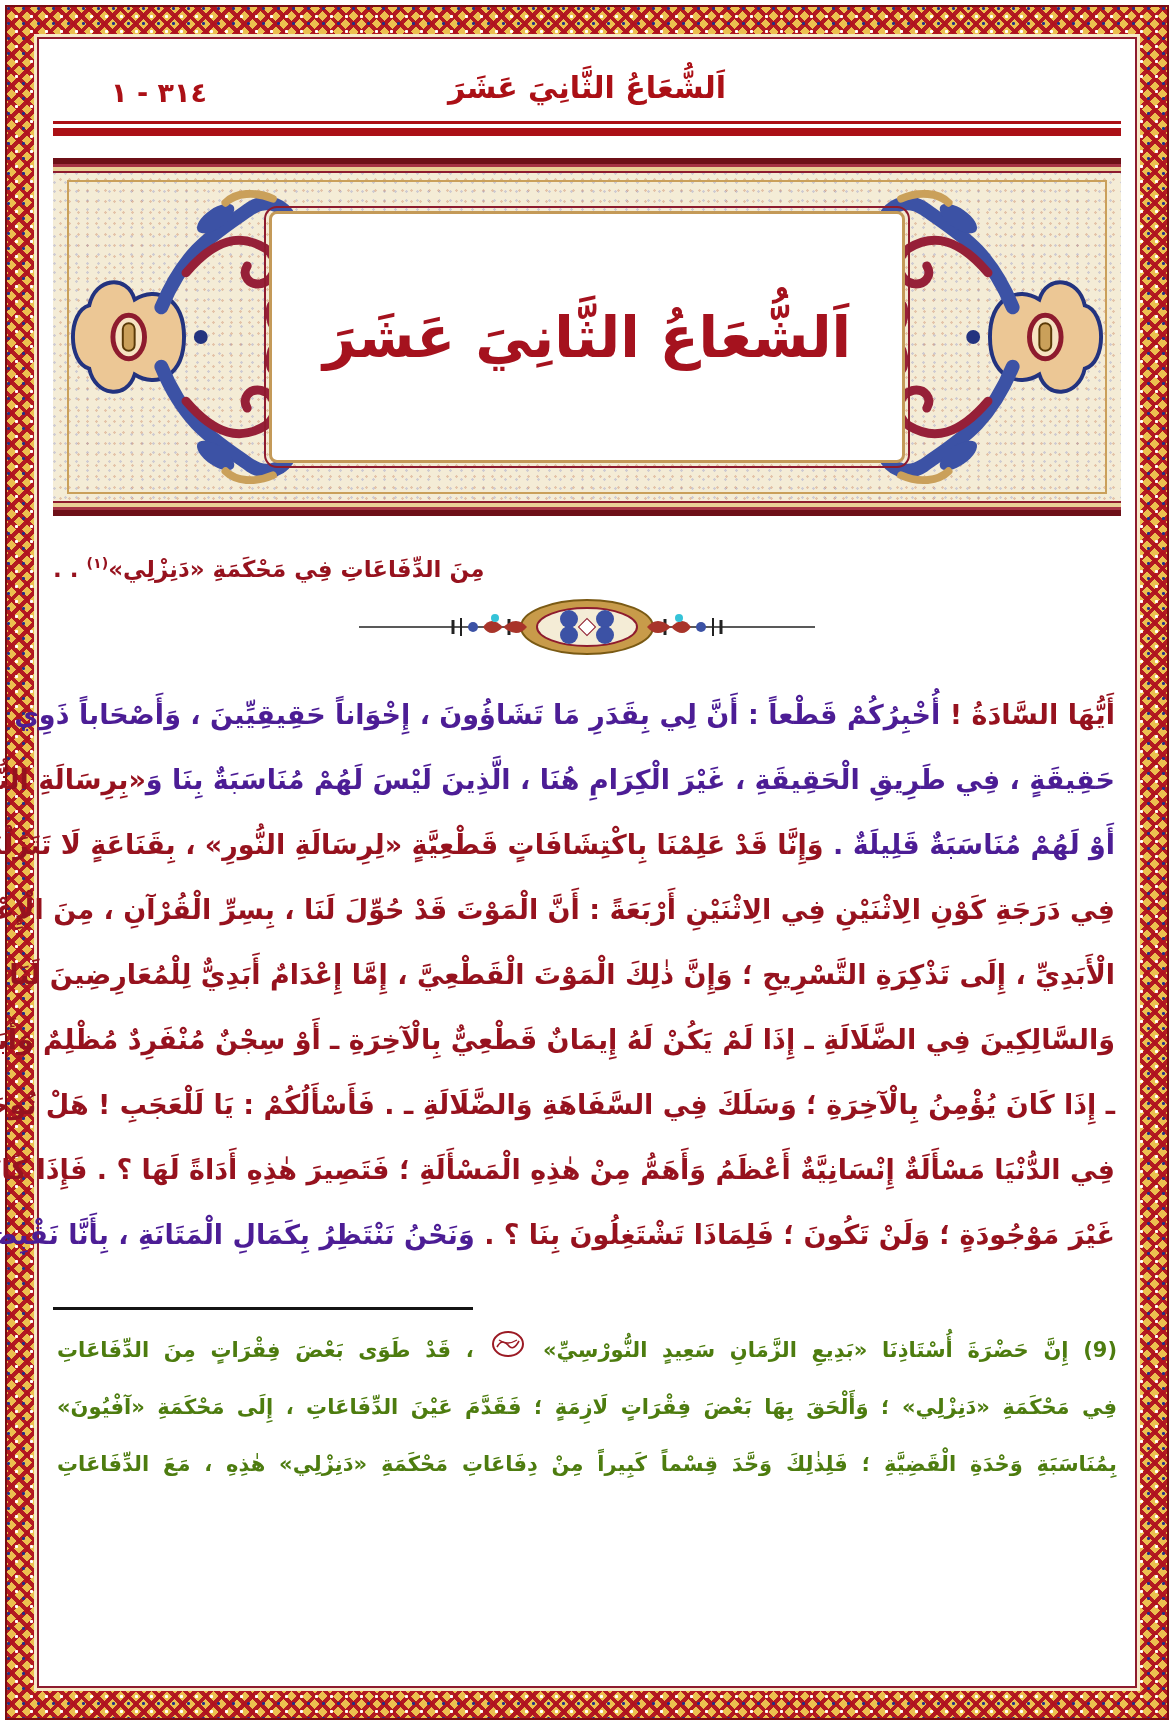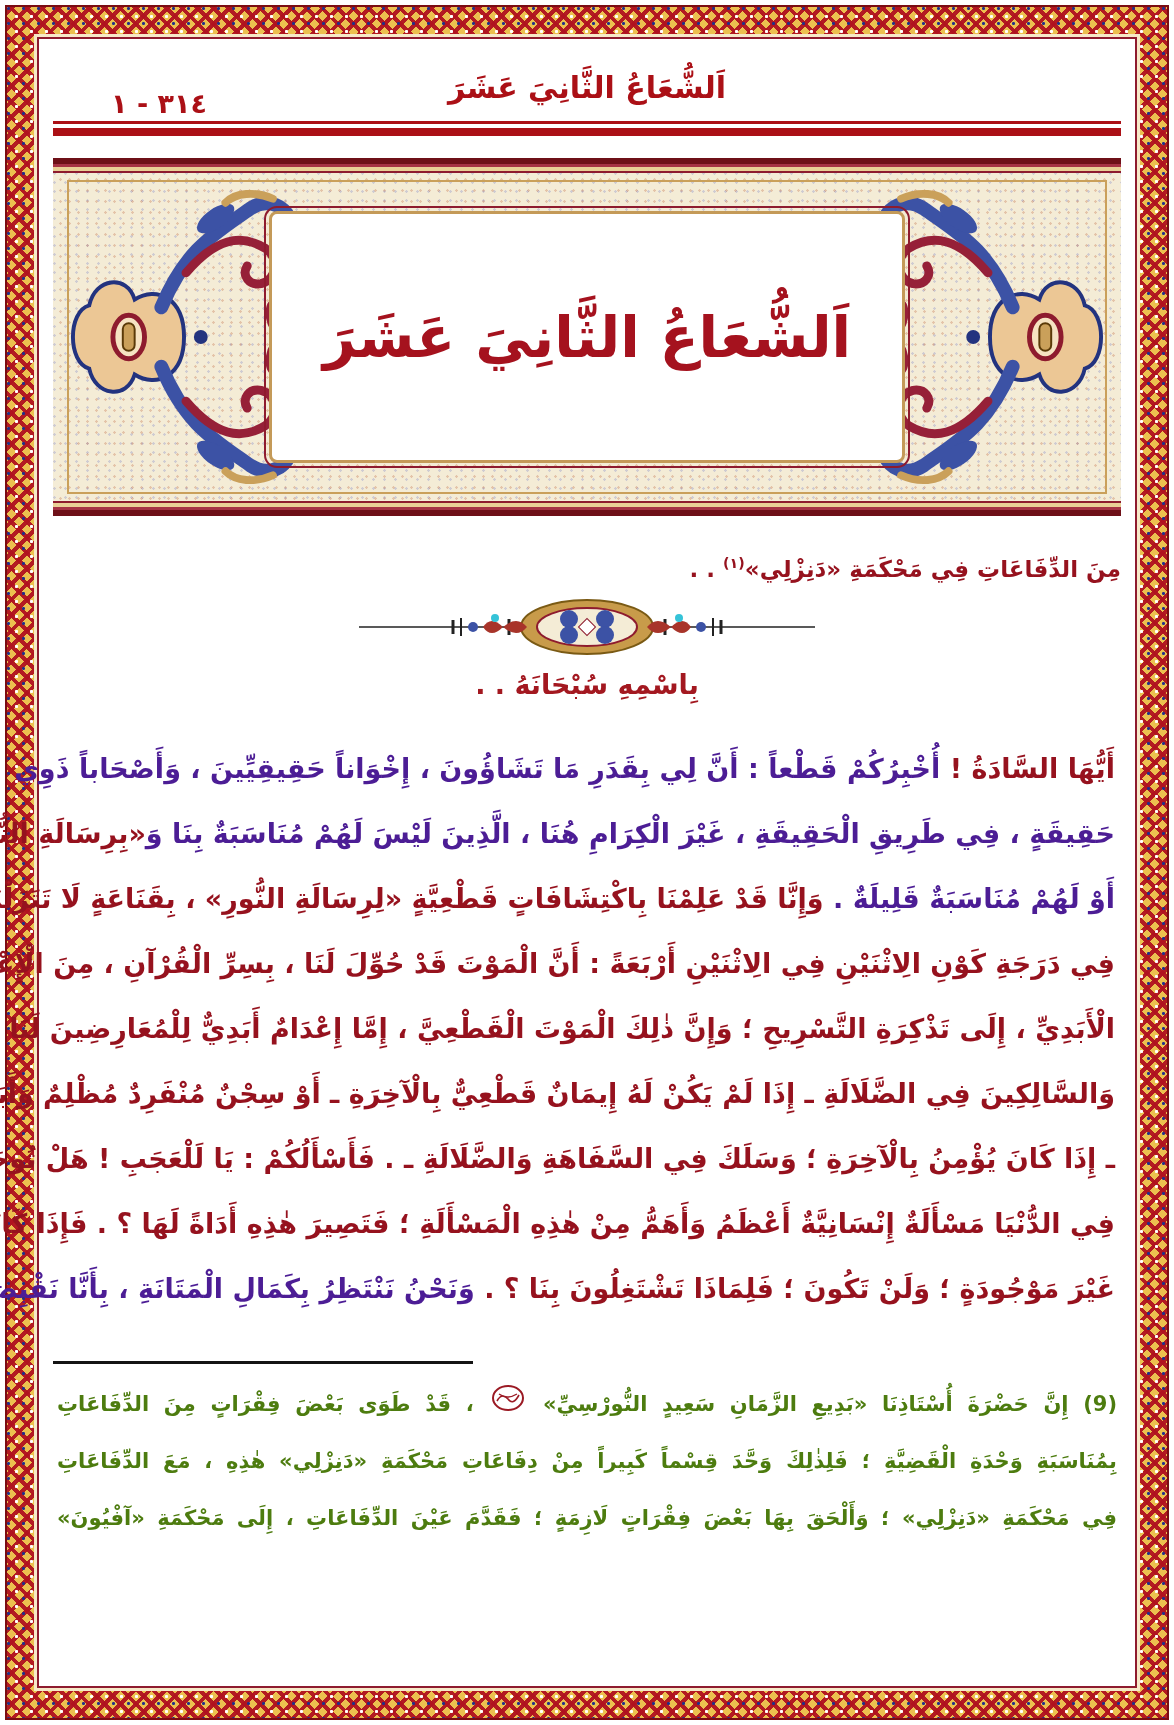--- a/index.html
+++ b/index.html
@@ -24,21 +24,21 @@
     border:2px solid #8e1b2e; box-shadow:0 0 0 3px #f7e9c8;
     padding:0 14px; box-sizing:border-box;
   }
   
   .header{position:relative; margin-top:24px; height:50px;}
   .header-title{
     text-align:center; font-size:30px; font-weight:bold; color:#ab1016;
     line-height:50px;
   }
   .page-number{
-    position:absolute; top:16px; left:auto; right:auto;
+    position:absolute; top:5px; left:auto; right:auto;
     inset-inline-start:auto; inset-inline-end:58px;
     font-size:27px; font-weight:bold; color:#ab1016; line-height:50px;
   }
   .double-rule{margin-top:8px;}
   .double-rule .thin{height:3px; background:#ab1016;}
   .double-rule .gap{height:4px;}
   .double-rule .thick{height:8px; background:#ab1016;}
 
   
   .banner{
@@ -61,21 +61,21 @@
     position:absolute; left:50%; top:50%; transform:translate(-50%,-50%);
     width:630px; height:246px; background:#fff;
     border:3px solid #c49a58; outline:2px solid #8e1b2e; outline-offset:3px;
     border-radius:8px; display:flex; align-items:center; justify-content:center;
   }
   .banner-title{
     font-size:57px; font-weight:bold; color:#a5121e; white-space:nowrap; line-height:1.1;
   }
 
   
-  .subtitle{margin-top:26px; text-align:right; font-size:23px; font-weight:bold; color:#a31820; height:42px; line-height:42px;}
+  .subtitle{margin-top:26px; text-align:left; font-size:23px; font-weight:bold; color:#a31820; height:42px; line-height:42px;}
   .subtitle sup{font-size:62%; vertical-align:super;}
   .divider-wrap{margin-top:14px; text-align:center; height:58px;}
   .basmala{margin-top:4px; text-align:center; font-size:27px; font-weight:bold; color:#a31820; height:50px; line-height:50px;}
 
   
   .body-text{margin-top:26px; padding:0 6px;}
   .body-line{
     direction:rtl; text-align:justify; text-align-last:justify; text-justify:inter-word;
     font-size:27px; font-weight:bold; line-height:65px; height:65px; white-space:nowrap;
   }
@@ -188,21 +188,20 @@
         <circle cx="212" cy="21" r="9" fill="#3c52a5"></circle>
         <circle cx="248" cy="21" r="9" fill="#3c52a5"></circle>
         <circle cx="212" cy="37" r="9" fill="#3c52a5"></circle>
         <circle cx="248" cy="37" r="9" fill="#3c52a5"></circle>
         <rect x="224" y="23" width="12" height="12" fill="#fff" stroke="#8e1b2e" transform="rotate(45 230 29)"></rect>
         <path d="M170 29 q-10 -12 -24 0 q14 12 24 0 Z" fill="#a8342a"></path>
         <path d="M290 29 q10 -12 24 0 q-14 12 -24 0 Z" fill="#a8342a"></path>
       </svg>
     </div>
 
-    <div class="basmala">بِاسْمِهِ سُبْحَانَهُ . .</div>
 
     <div class="body-text">
         <div class="body-line"><span class="seg red">أَيُّهَا السَّادَةُ ! </span><span class="seg black">أُخْبِرُكُمْ قَطْعاً : أَنَّ لِي بِقَدَرِ مَا تَشَاؤُونَ ، إِخْوَاناً حَقِيقِيِّينَ ، وَأَصْحَاباً ذَوِي</span></div>
         <div class="body-line"><span class="seg black">حَقِيقَةٍ ، فِي طَرِيقِ الْحَقِيقَةِ ، غَيْرَ الْكِرَامِ هُنَا ، الَّذِينَ لَيْسَ لَهُمْ مُنَاسَبَةٌ بِنَا وَ</span><span class="seg red">«بِرِسَالَةِ النُّورِ»</span></div>
         <div class="body-line"><span class="seg black">أَوْ لَهُمْ مُنَاسَبَةٌ قَلِيلَةٌ . </span><span class="seg red">وَإِنَّا قَدْ عَلِمْنَا بِاكْتِشَافَاتٍ قَطْعِيَّةٍ «لِرِسَالَةِ النُّورِ» ، بِقَنَاعَةٍ لَا تَتَزَلْزَلُ ،</span></div>
         <div class="body-line"><span class="seg red">فِي دَرَجَةِ كَوْنِ الِاثْنَيْنِ فِي الِاثْنَيْنِ أَرْبَعَةً : أَنَّ الْمَوْتَ قَدْ حُوِّلَ لَنَا ، بِسِرِّ الْقُرْآنِ ، مِنَ الْإِعْدَامِ</span></div>
         <div class="body-line"><span class="seg red">الْأَبَدِيِّ ، إِلَى تَذْكِرَةِ التَّسْرِيحِ ؛ وَإِنَّ ذٰلِكَ الْمَوْتَ الْقَطْعِيَّ ، إِمَّا إِعْدَامٌ أَبَدِيٌّ لِلْمُعَارِضِينَ لَنَا ،</span></div>
         <div class="body-line"><span class="seg red">وَالسَّالِكِينَ فِي الضَّلَالَةِ ـ إِذَا لَمْ يَكُنْ لَهُ إِيمَانٌ قَطْعِيٌّ بِالْآخِرَةِ ـ أَوْ سِجْنٌ مُنْفَرِدٌ مُظْلِمٌ وَأَبَدِيٌّ</span></div>
         <div class="body-line"><span class="seg red">ـ إِذَا كَانَ يُؤْمِنُ بِالْآخِرَةِ ؛ وَسَلَكَ فِي السَّفَاهَةِ وَالضَّلَالَةِ ـ . فَأَسْأَلُكُمْ : يَا لَلْعَجَبِ ! هَلْ تُوجَدُ</span></div>
         <div class="body-line"><span class="seg red">فِي الدُّنْيَا مَسْأَلَةٌ إِنْسَانِيَّةٌ أَعْظَمُ وَأَهَمُّ مِنْ هٰذِهِ الْمَسْأَلَةِ ؛ فَتَصِيرَ هٰذِهِ أَدَاةً لَهَا ؟ . فَإِذَا كَانَتْ</span></div>
@@ -211,18 +210,18 @@
 
     <div class="footnote-rule"></div>
     <div class="footnote">
         <div class="footnote-line"><span class="seg darkred">(9) إِنَّ حَضْرَةَ أُسْتَاذِنَا «بَدِيعِ الزَّمَانِ سَعِيدٍ النُّورْسِيِّ» </span>
   <span class="seal"><svg width="34" height="28" viewBox="0 0 34 28">
               <ellipse cx="17" cy="14" rx="15" ry="12" fill="none" stroke="#9b1a24" stroke-width="2"></ellipse>
               <path d="M6 17 q5 -9 11 -2 q5 7 11 -4" fill="none" stroke="#9b1a24" stroke-width="1.6"></path>
               <path d="M8 10 q8 6 18 0" fill="none" stroke="#9b1a24" stroke-width="1.4"></path>
             </svg></span>
 <span class="seg darkred"> ، قَدْ طَوَى بَعْضَ فِقْرَاتٍ مِنَ الدِّفَاعَاتِ</span></div>
+        <div class="footnote-line"><span class="seg darkred">فِي مَحْكَمَةِ «دَنِزْلِي» ؛ وَأَلْحَقَ بِهَا بَعْضَ فِقْرَاتٍ لَازِمَةٍ ؛ فَقَدَّمَ عَيْنَ الدِّفَاعَاتِ ، إِلَى مَحْكَمَةِ «آفْيُونَ»</span></div>
         <div class="footnote-line"><span class="seg darkred">بِمُنَاسَبَةِ وَحْدَةِ الْقَضِيَّةِ ؛ فَلِذٰلِكَ وَحَّدَ قِسْماً كَبِيراً مِنْ دِفَاعَاتِ مَحْكَمَةِ «دَنِزْلِي» هٰذِهِ ، مَعَ الدِّفَاعَاتِ</span></div>
-        <div class="footnote-line"><span class="seg darkred">فِي مَحْكَمَةِ «دَنِزْلِي» ؛ وَأَلْحَقَ بِهَا بَعْضَ فِقْرَاتٍ لَازِمَةٍ ؛ فَقَدَّمَ عَيْنَ الدِّفَاعَاتِ ، إِلَى مَحْكَمَةِ «آفْيُونَ»</span></div>
       </div>
 
   </div>
 </div>
 
 </body></html>

